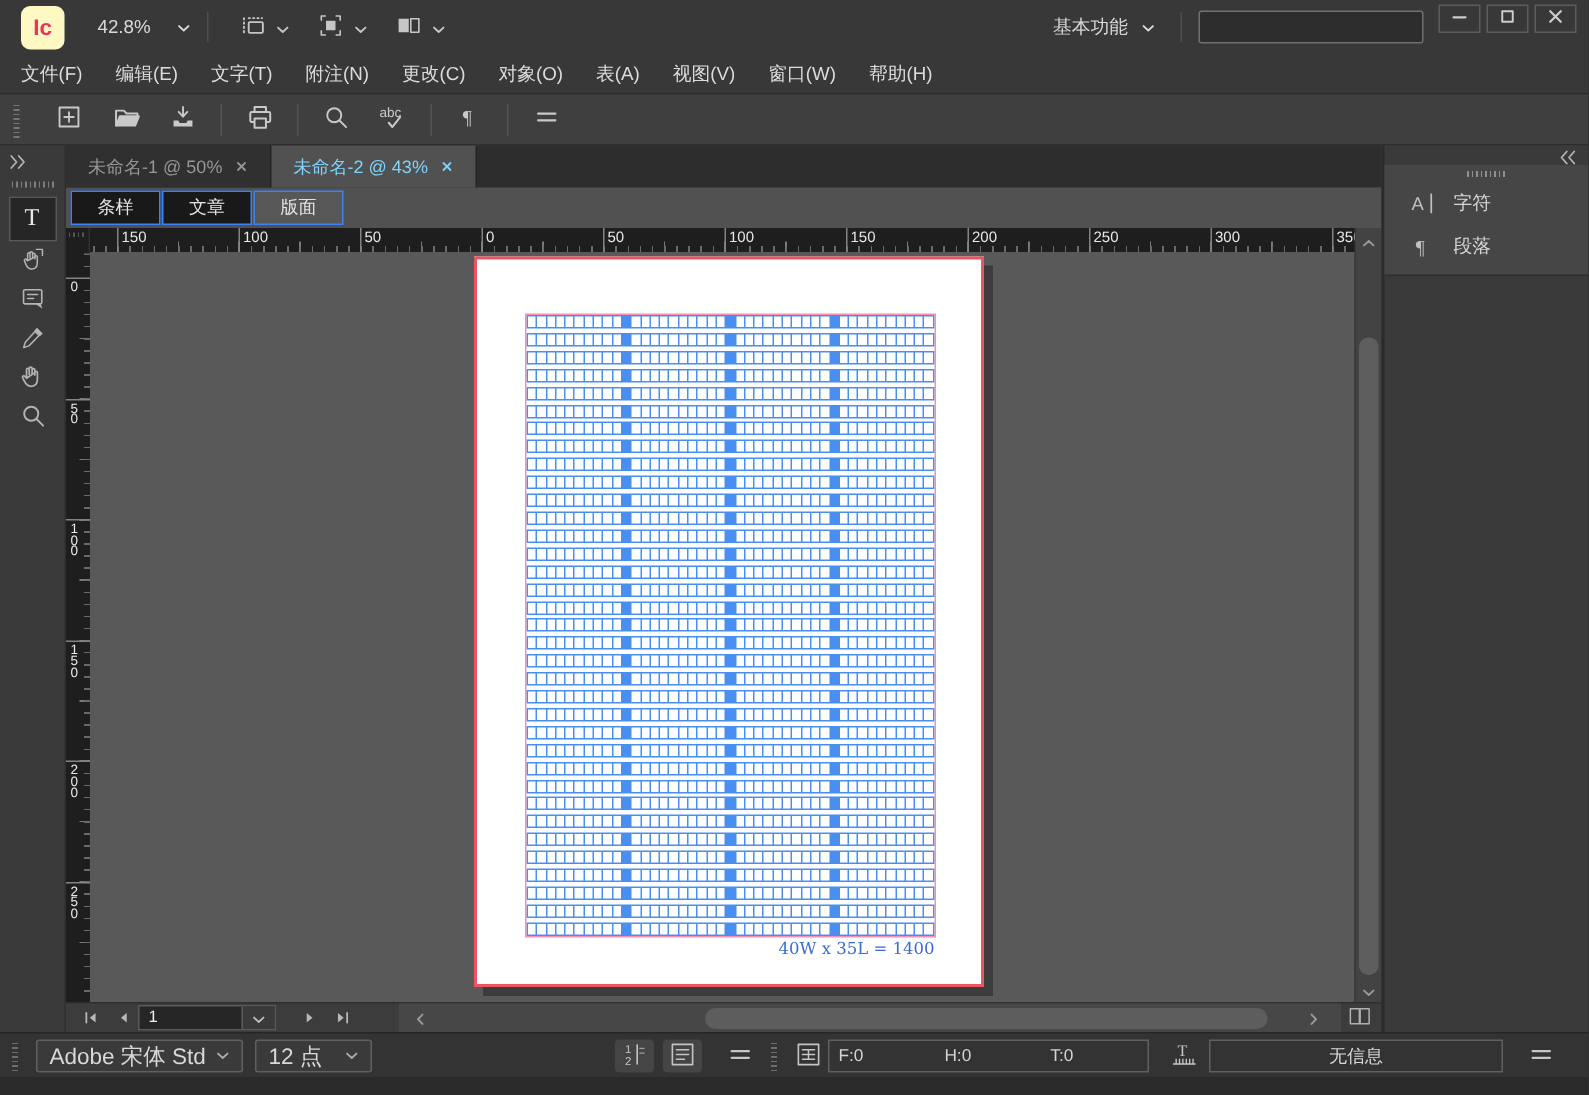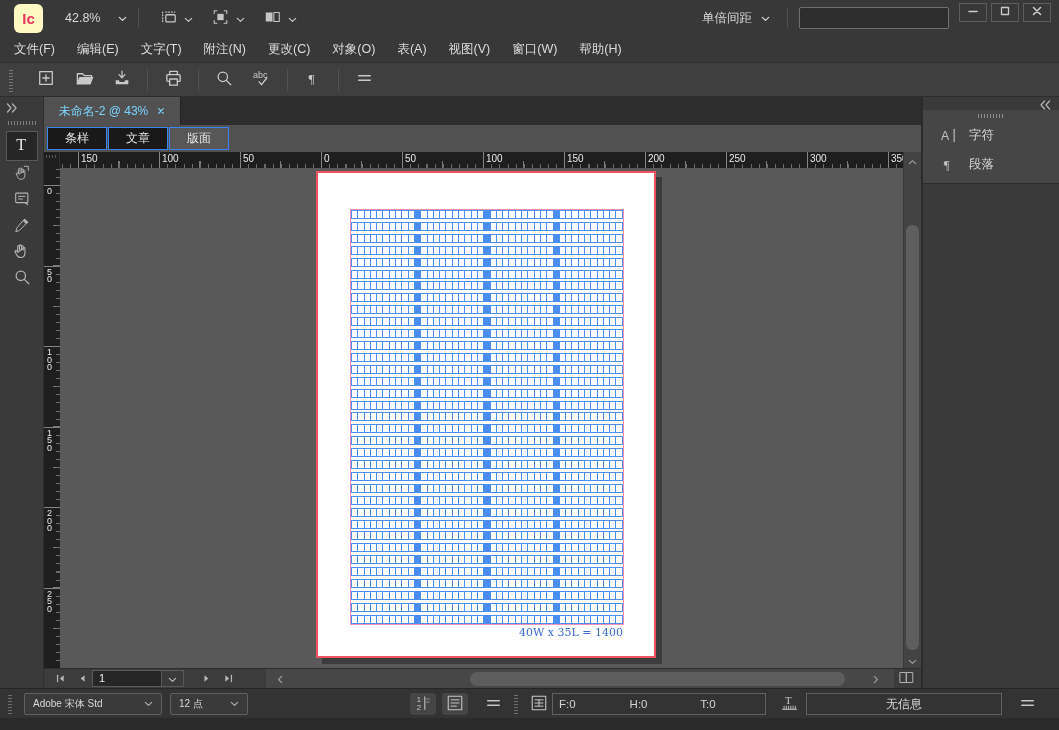--- a/index.html
+++ b/index.html
@@ -120,21 +120,21 @@
     background:repeating-linear-gradient(90deg,#8f8f8f 0 1px,transparent 1px 3px);}
   .panel-item{height:29px;display:flex;align-items:center;gap:12px;padding-left:17px;color:#d6d6d6;font-size:12.5px;width:100%;background:none;border:none;}
   .panel-item .picon{color:#c0c0c0;display:flex;}
 
   
   .statusbar{position:absolute;left:0;right:0;bottom:12px;height:30px;background:#333;border-top:1px solid #262626;}
   .footerstrip{position:absolute;left:0;right:0;bottom:0;height:12px;background:#2a2a2a;}
   .sb-handle{position:absolute;top:5px;width:4px;height:20px;
     background:repeating-linear-gradient(0deg,#6e6e6e 0 1px,transparent 1px 3px);}
   .sel{position:absolute;top:4px;height:22px;background:#3a3a3a;border:1px solid #606060;border-radius:2px;
-    display:flex;align-items:center;padding:0 8px;color:#d8d8d8;font-size:10px;}
+    display:flex;align-items:center;padding:0 8px;color:#d8d8d8;font-size:15px;}
   .sel .chev{margin-left:auto;color:#aaa;display:flex;}
   .icon-btn{position:absolute;top:4px;width:26px;height:22px;background:#454545;border:none;border-radius:3px;
     color:#c4c4c4;display:flex;align-items:center;justify-content:center;padding:0;}
   .sb-plain{position:absolute;top:5px;width:22px;height:20px;background:none;border:none;color:#c6c6c6;
     display:flex;align-items:center;justify-content:center;padding:0;}
   .counts-box{position:absolute;left:552px;top:4px;width:214px;height:22px;border:1px solid #606060;
     display:flex;align-items:center;color:#d4d4d4;font-size:11.5px;}
   .counts-box span{width:33.3%;padding-left:6px;}
   .info-box{position:absolute;left:806px;top:4px;width:196px;height:22px;border:1px solid #606060;
     display:flex;align-items:center;justify-content:center;font-size:12px;color:#d8d8d8;font-family:Liberation Serif, serif;}
@@ -178,21 +178,21 @@
               <rect x="2.5" y="5" width="7.5" height="10" fill="currentColor" stroke="none"></rect>
               <rect x="11.5" y="5" width="6" height="10" stroke-width="1.2"></rect>
             </svg></span>
           <span><svg width="9" height="6" viewBox="0 0 10 6" fill="none" stroke="currentColor" stroke-width="1.4" stroke-linecap="round" stroke-linejoin="round">
               <path d="M1.5 1.2L5 4.5l3.5-3.3"></path>
             </svg></span>
         </button>
       </div>
     <div class="spacer"></div>
     <button class="workspace">
-      <span>单倍间距</span>
+      <span>基本功能</span>
       <span><svg width="9" height="6" viewBox="0 0 10 6" fill="none" stroke="currentColor" stroke-width="1.4" stroke-linecap="round" stroke-linejoin="round">
             <path d="M1.5 1.2L5 4.5l3.5-3.3"></path>
           </svg></span>
     </button>
     <div class="hdr-sep"></div>
     <input class="search-input" value="" style="">
     <div class="win-btns" id="win-btns">
         <button class="win-btn">
           <span><svg width="12" height="12" viewBox="0 0 12 12" fill="none" stroke="currentColor" stroke-width="1.4" stroke-linecap="round" stroke-linejoin="round">
               <path d="M2 6.5h8" stroke-width="1.5"></path>
@@ -322,20 +322,28 @@
           <span><svg width="18" height="18" viewBox="0 0 20 20" fill="none" stroke="currentColor" stroke-width="1.4" stroke-linecap="round" stroke-linejoin="round">
               <circle cx="8.7" cy="8.7" r="5.2"></circle>
               <path d="M12.6 12.6L17.5 17.5"></path>
             </svg></span>
         </button>
       </div>
   </div>
 
   <div class="center">
     <div class="tabstrip" id="tabstrip">
+        <div class="doctab">
+          <span class="doctab-label">未命名-1 @ 50%</span>
+          <span class="doctab-close">
+            <svg width="8" height="8" viewBox="0 0 12 12" fill="none" stroke="currentColor" stroke-width="1.4" stroke-linecap="round" stroke-linejoin="round">
+              <path d="M2.5 2.5l7 7M9.5 2.5l-7 7" stroke-width="1.8"></path>
+            </svg>
+          </span>
+        </div>
         <div class="doctab active">
           <span class="doctab-label">未命名-2 @ 43%</span>
           <span class="doctab-close">
             <svg width="8" height="8" viewBox="0 0 12 12" fill="none" stroke="currentColor" stroke-width="1.4" stroke-linecap="round" stroke-linejoin="round">
               <path d="M2.5 2.5l7 7M9.5 2.5l-7 7" stroke-width="1.8"></path>
             </svg>
           </span>
         </div>
       </div>
     <div class="viewtabs" id="viewtabs">

